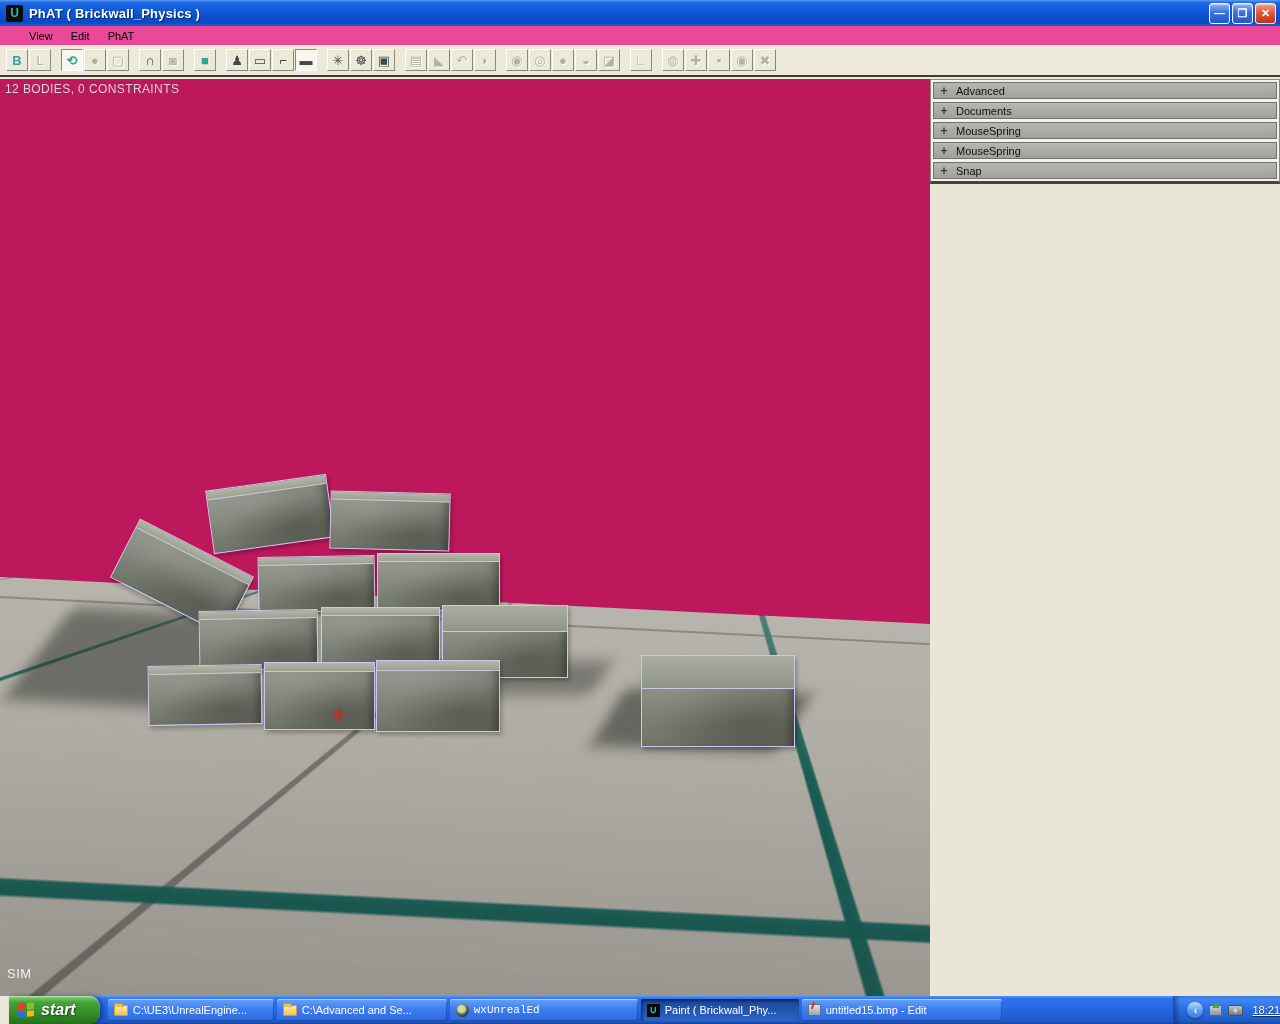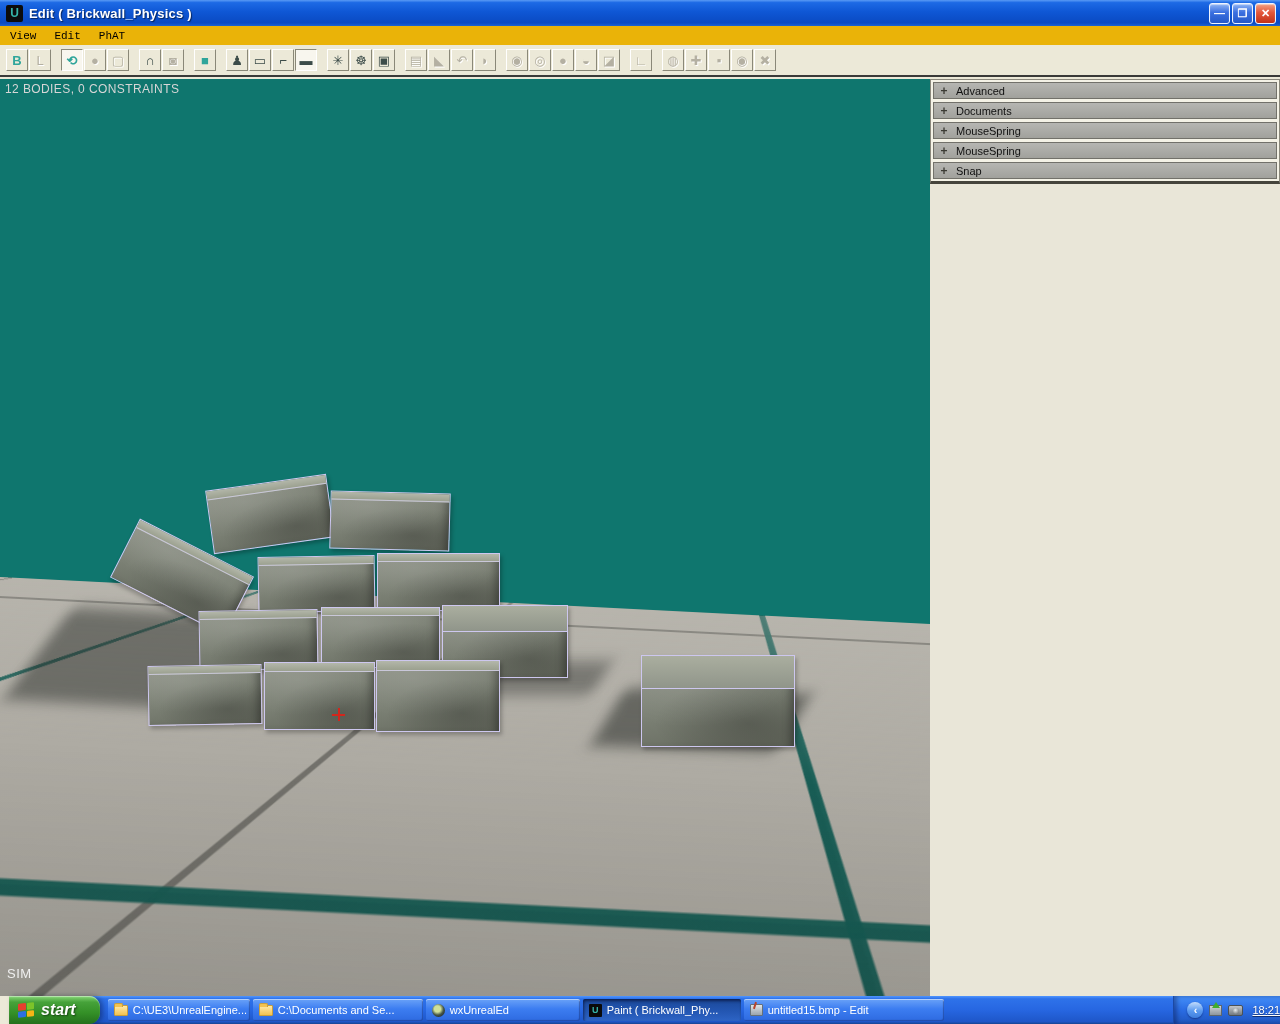--- a/index.html
+++ b/index.html
@@ -13,38 +13,38 @@
     font-weight:bold; font-size:12px; display:flex; align-items:center; justify-content:center; margin-left:2px; }
   .title-text { color:#fff; font-weight:bold; font-size:13px; margin-left:6px; flex:1;
     text-shadow:1px 1px 1px rgba(0,0,0,.55); letter-spacing:.2px; }
   .winbtns { display:flex; gap:2px; }
   .winbtn { width:21px; height:21px; border-radius:3px; border:1px solid #eef4ff; color:#fff; font-size:11px; font-weight:bold;
     display:flex; align-items:center; justify-content:center;
     background:linear-gradient(180deg,#8fb4f4 0%,#3a6fe0 45%,#2458c8 100%); box-shadow:inset 0 1px 1px rgba(255,255,255,.5); }
   .winbtn.close { background:linear-gradient(180deg,#f2a184 0%,#e4573a 45%,#c23318 100%); }
 
   
-  .menubar { height:19px; background:#eab308; display:flex; align-items:center; padding-left:1px;font-family:Liberation Mono, monospace; }
+  .menubar { height:19px; background:#ec4899; display:flex; align-items:center; padding-left:20px; }
   .menu-item { padding:2px 9px; font-size:11px; color:#000; }
 
   
   .toolbar { height:32px; background:#ece9d8; display:flex; align-items:center; padding-left:6px;
     border-bottom:2px solid #3a3a38; }
   .tgroup { display:flex; margin-right:9px; }
   .tbtn { width:22px; height:22px; margin-right:1px; background:#ece9d8; position:relative;
     border:1px solid; border-color:#ffffff #8a8878 #8a8878 #ffffff;
     display:flex; align-items:center; justify-content:center; font-size:13px; line-height:1; cursor:default; }
   .tbtn.pressed { background:#f8f6ee; border-color:#8a8878 #ffffff #ffffff #8a8878; }
   .tbtn span { pointer-events:none; }
   .g-teal  { color:#2fa59b; font-weight:bold; }
   .g-dark  { color:#3c4c49; }
   .g-gray, .tbtn.disabled span { color:#b4b0a2; text-shadow:1px 1px 0 #fff; }
 
   
-  .viewport { position:absolute; left:0; top:79px; width:930px; height:917px; background:#0f766e; overflow:hidden; }
+  .viewport { position:absolute; left:0; top:79px; width:930px; height:917px; background:#be185d; overflow:hidden; }
   .floor { position:absolute; left:-60px; top:498px; width:1120px; height:580px;
     transform-origin:60px 0; transform:rotate(2.9deg); overflow:hidden; }
   .persp { position:absolute; inset:0; perspective:430px; perspective-origin:68% 0%; }
   .plane { position:absolute; left:-1180px; top:0; width:3480px; height:3300px; transform-origin:50% 0; transform:rotateX(68deg);
     background-color:#aeaba3;
     background-image:
       repeating-linear-gradient(90deg, rgba(20,92,84,.95) 0 6px, transparent 6px 500px),
       repeating-linear-gradient(0deg,  rgba(20,92,84,.95) 0 6px, transparent 6px 500px),
       repeating-linear-gradient(90deg, rgba(66,66,62,.55) 0 4px, transparent 4px 250px),
       repeating-linear-gradient(0deg,  rgba(66,66,62,.55) 0 4px, transparent 4px 250px); }
@@ -125,21 +125,21 @@
   .tray-camera { width:15px; height:11px; background:linear-gradient(180deg,#c2c6ca,#72797f); border:1px solid #4a5156; border-radius:2px; position:relative; }
   .tray-camera::after { content:''; position:absolute; left:4px; top:2px; width:6px; height:6px; border-radius:50%;
     background:radial-gradient(circle at 40% 35%, #e8ecee, #5a6166); }
   .clock { color:#fff; font-size:11px; margin-left:3px; text-shadow:0 1px 1px rgba(0,0,20,.5);text-decoration:underline; }
 </style>
 </head>
 <body>
 
 <div class="titlebar">
   <div class="app-icon">U</div>
-  <div class="title-text">Edit  ( Brickwall_Physics )</div>
+  <div class="title-text">PhAT  ( Brickwall_Physics )</div>
   <div class="winbtns">
     <div class="winbtn">—</div>
     <div class="winbtn">❐</div>
     <div class="winbtn close">✕</div>
   </div>
 </div>
 
 <div class="menubar">
     <div class="menu-item">View</div>
     <div class="menu-item">Edit</div>
@@ -346,29 +346,29 @@
   <div class="start">
     <span class="winflag">
       <b class="wf1"></b>
         <b class="wf2"></b>
         <b class="wf3"></b>
         <b class="wf4"></b>
     </span>
     <span>start</span>
   </div>
   <div class="task-list">
-      <button class="task" style="width: 142px; text-align: right;">
+      <button class="task" style="width: 166px; text-align: right;">
         <span class="tico folder"></span>
         <span>C:\UE3\UnrealEngine...</span>
       </button>
       <button class="task" style="width: 170px;">
         <span class="tico folder"></span>
-        <span>C:\Documents and Se...</span>
-      </button>
-      <button class="task" style="width: 154px;">
+        <span>C:\Advanced and Se...</span>
+      </button>
+      <button class="task" style="width: 188px; font-family: Liberation Mono, monospace;">
         <span class="tico unreal"></span>
         <span>wxUnrealEd</span>
       </button>
       <button class="task active" style="width: 158px;">
         <span class="tico phat">U</span>
         <span>Paint  ( Brickwall_Phy...</span>
       </button>
       <button class="task" style="width: 200px;">
         <span class="tico paint"></span>
         <span>untitled15.bmp - Edit</span>

